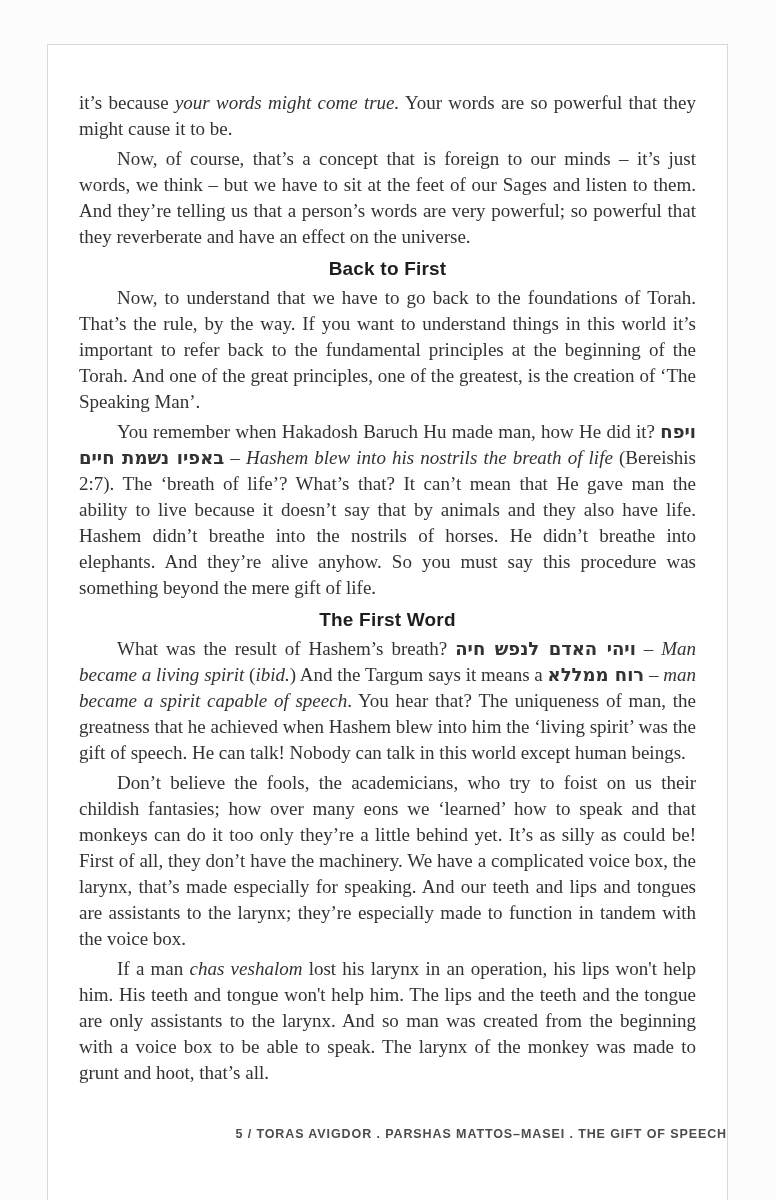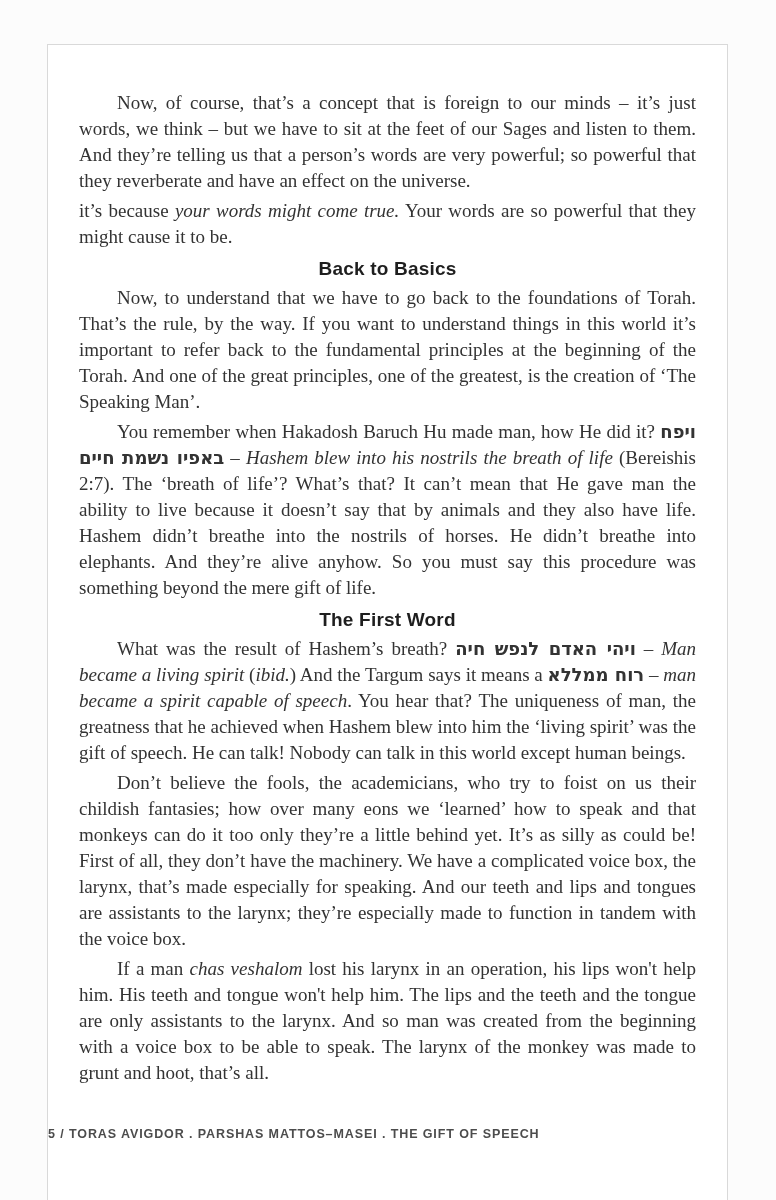--- a/index.html
+++ b/index.html
@@ -52,37 +52,37 @@
     font-weight: 700;
     letter-spacing: 0.2px;
     color: #1e1e1e;
     text-align: center;
   }
   .page-footer {
     position: absolute;
     top: 1082px;
     left: 0;
     right: 0;
-    text-align: left;
+    text-align: right;
     font-family: "Liberation Sans", sans-serif;
     font-weight: 700;
     font-size: 12.5px;
     letter-spacing: 0.9px;
     color: #4c4c4c;
     white-space: nowrap;
   }
 </style>
 </head>
 <body>
 
 <div class="page">
   <article class="page-body">
+      <p class="body-paragraph"><span class="run-normal">it’s because </span><span class="run-italic">your words might come true.</span><span class="run-normal"> Your words are so powerful that they might cause it to be.</span></p>
       <p class="body-paragraph indented"><span class="run-normal">Now, of course, that’s a concept that is foreign to our minds – it’s just words, we think – but we have to sit at the feet of our Sages and listen to them. And they’re telling us that a person’s words are very powerful; so powerful that they reverberate and have an effect on the universe.</span></p>
-      <p class="body-paragraph"><span class="run-normal">it’s because </span><span class="run-italic">your words might come true.</span><span class="run-normal"> Your words are so powerful that they might cause it to be.</span></p>
-      <h2 class="section-heading">Back to Basics</h2>
+      <h2 class="section-heading">Back to First</h2>
       <p class="body-paragraph indented"><span class="run-normal">Now, to understand that we have to go back to the foundations of Torah. That’s the rule, by the way. If you want to understand things in this world it’s important to refer back to the fundamental principles at the beginning of the Torah. And one of the great principles, one of the greatest, is the creation of ‘The Speaking Man’.</span></p>
       <p class="body-paragraph indented"><span class="run-normal">You remember when Hakadosh Baruch Hu made man, how He did it? </span><span class="run-hebrew">ויפח באפיו נשמת חיים</span><span class="run-normal"> – </span><span class="run-italic">Hashem blew into his nostrils the breath of life</span><span class="run-normal"> (Bereishis 2:7). The ‘breath of life’? What’s that? It can’t mean that He gave man the ability to live because it doesn’t say that by animals and they also have life. Hashem didn’t breathe into the nostrils of horses. He didn’t breathe into elephants. And they’re alive anyhow. So you must say this procedure was something beyond the mere gift of life.</span></p>
       <h2 class="section-heading">The First Word</h2>
       <p class="body-paragraph indented"><span class="run-normal">What was the result of Hashem’s breath? </span><span class="run-hebrew">ויהי האדם לנפש חיה</span><span class="run-normal"> – </span><span class="run-italic">Man became a living spirit</span><span class="run-normal"> (</span><span class="run-italic">ibid.</span><span class="run-normal">) And the Targum says it means a </span><span class="run-hebrew">רוח ממללא</span><span class="run-normal"> – </span><span class="run-italic">man became a spirit capable of speech</span><span class="run-normal">. You hear that? The uniqueness of man, the greatness that he achieved when Hashem blew into him the ‘living spirit’ was the gift of speech. He can talk! Nobody can talk in this world except human beings.</span></p>
       <p class="body-paragraph indented"><span class="run-normal">Don’t believe the fools, the academicians, who try to foist on us their childish fantasies; how over many eons we ‘learned’ how to speak and that monkeys can do it too only they’re a little behind yet. It’s as silly as could be! First of all, they don’t have the machinery. We have a complicated voice box, the larynx, that’s made especially for speaking. And our teeth and lips and tongues are assistants to the larynx; they’re especially made to function in tandem with the voice box.</span></p>
       <p class="body-paragraph indented"><span class="run-normal">If a man </span><span class="run-italic">chas veshalom</span><span class="run-normal"> lost his larynx in an operation, his lips won't help him. His teeth and tongue won't help him. The lips and the teeth and the tongue are only assistants to the larynx. And so man was created from the beginning with a voice box to be able to speak. The larynx of the monkey was made to grunt and hoot, that’s all.</span></p>
     </article>
   <div class="page-footer">5 / TORAS AVIGDOR . PARSHAS MATTOS–MASEI . THE GIFT OF SPEECH</div>
 </div>
 

